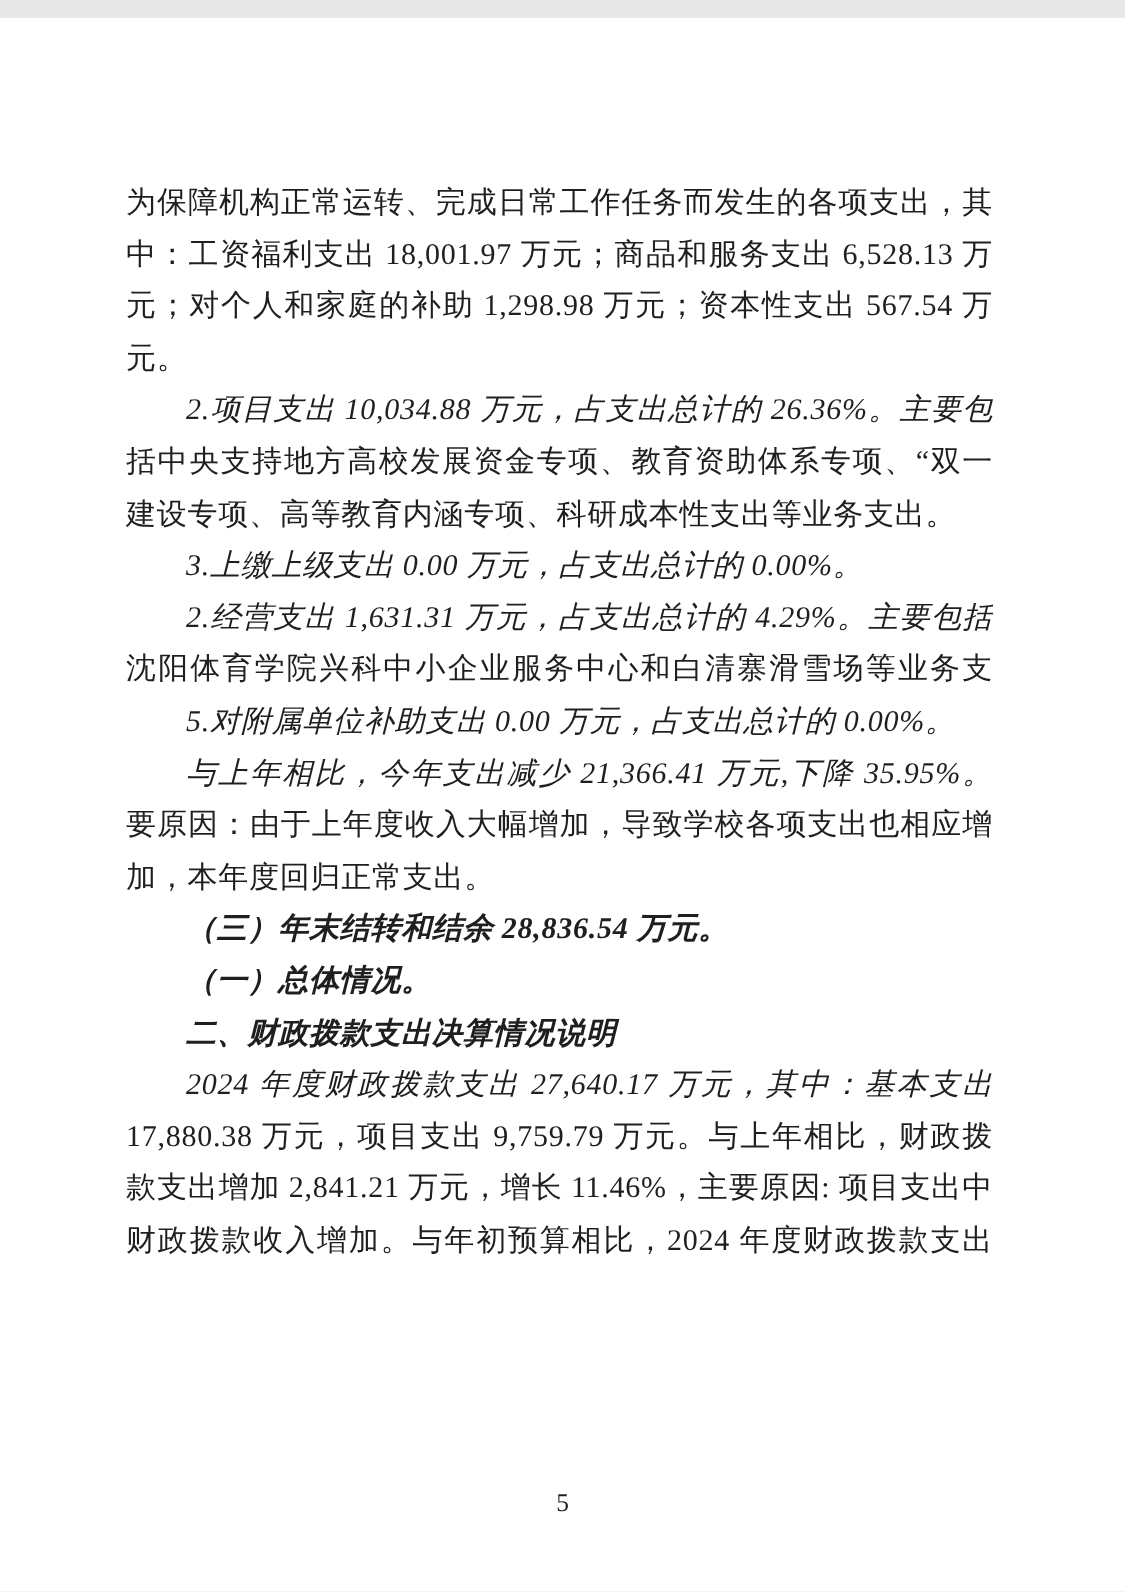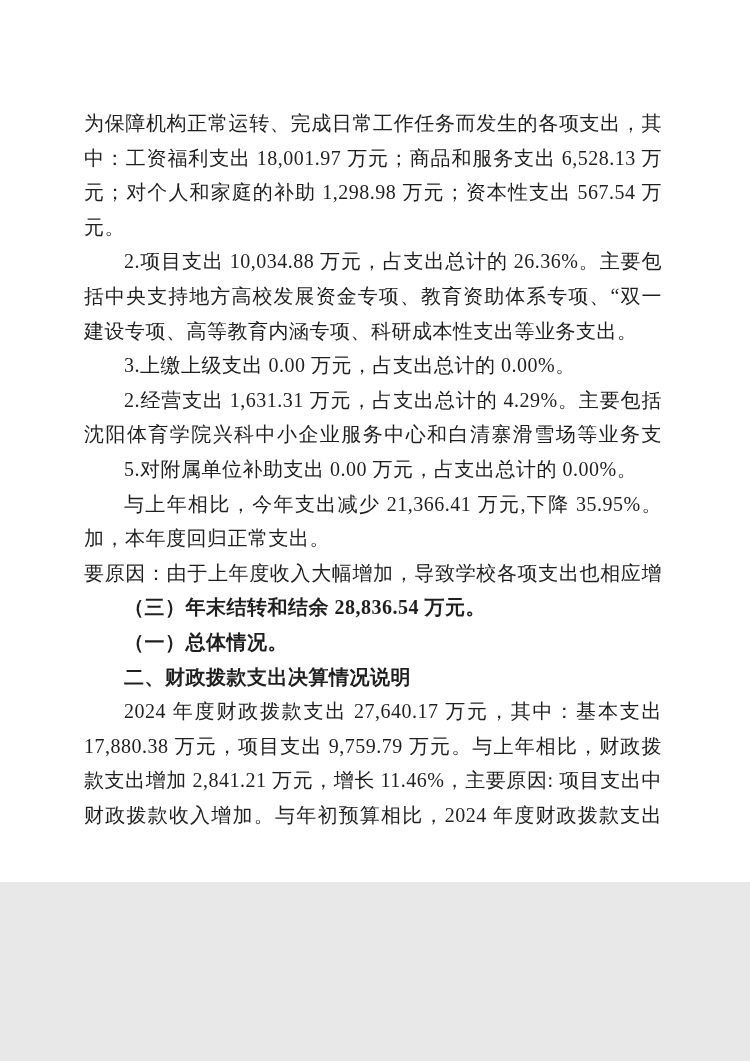--- a/index.html
+++ b/index.html
@@ -3,22 +3,22 @@
 <meta charset="utf-8">
 <style>
   html, body {
     margin: 0;
     padding: 0;
     background: #e8e8e8;
   }
   .page {
     position: relative;
     width: 750px;
-    height: 882px;
-    margin: 0 auto;
+    height: 1049px;
+    margin: 12px auto;
     background: #ffffff;
     font-family: "Liberation Serif", "DejaVu Serif", serif;
     color: #1f1f1f;
     overflow: hidden;
   }
   .body-text {
     position: absolute;
     left: 84px;
     top: 106px;
     width: 578px;
@@ -34,20 +34,21 @@
     overflow: hidden;
     letter-spacing: 0.5px;
     text-align: justify;
     text-align-last: left;
   }
   .tline.just {
     text-align-last: justify;
   }
   .tline.indent {
     text-indent: 40px;
+    font-style: italic;
   }
   .tline.heading {
     font-weight: bold;
   }
   .footer {
     position: absolute;
     left: 0;
     right: 0;
     top: 978px;
     text-align: center;
@@ -76,22 +77,22 @@
       </div>
       <div class="paragraph">
         <div class="tline indent just">2.经营支出 1,631.31 万元，占支出总计的 4.29%。主要包括</div>
         <div class="tline">沈阳体育学院兴科中小企业服务中心和白清寨滑雪场等业务支出。</div>
       </div>
       <div class="paragraph">
         <div class="tline indent">5.对附属单位补助支出 0.00 万元，占支出总计的 0.00%。</div>
       </div>
       <div class="paragraph">
         <div class="tline indent just">与上年相比，今年支出减少 21,366.41 万元,下降 35.95%。主</div>
+        <div class="tline just">要原因：由于上年度收入大幅增加，导致学校各项支出也相应增</div>
         <div class="tline">加，本年度回归正常支出。</div>
-        <div class="tline just">要原因：由于上年度收入大幅增加，导致学校各项支出也相应增</div>
       </div>
       <div class="paragraph">
         <div class="tline heading indent">（三）年末结转和结余 28,836.54 万元。</div>
       </div>
       <div class="paragraph">
         <div class="tline heading indent">（一）总体情况。</div>
       </div>
       <div class="paragraph">
         <div class="tline heading indent">二、财政拨款支出决算情况说明</div>
       </div>

